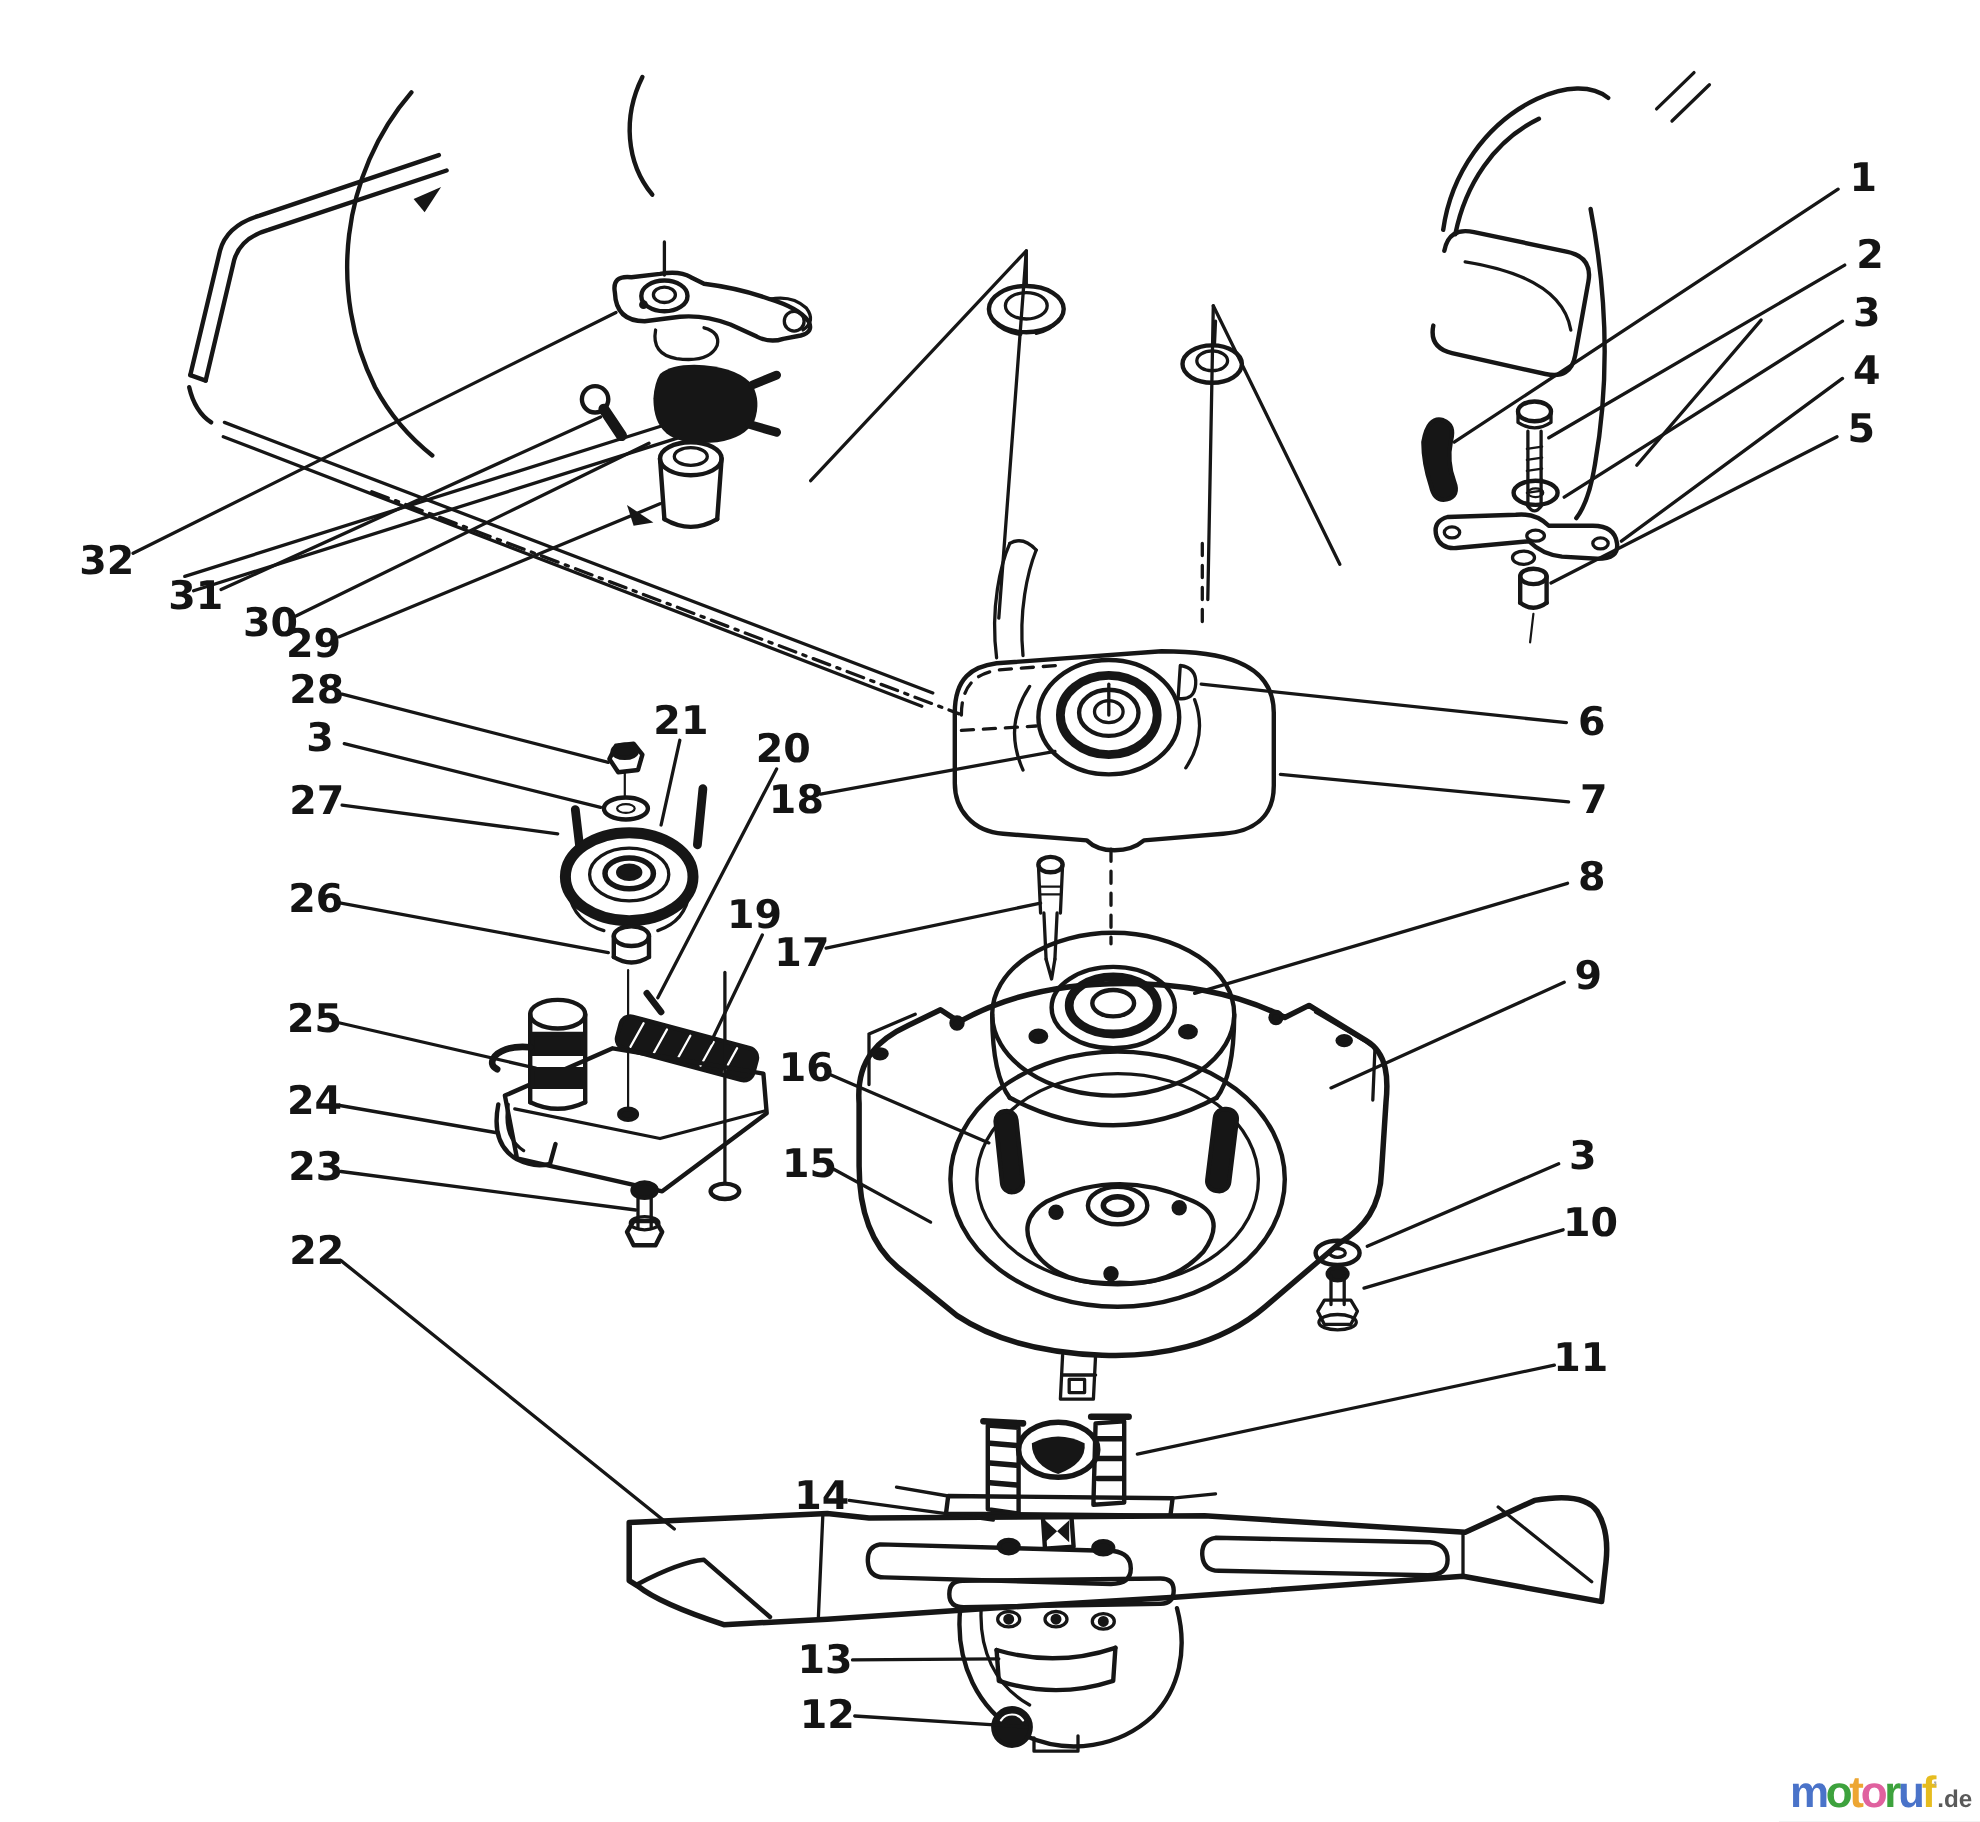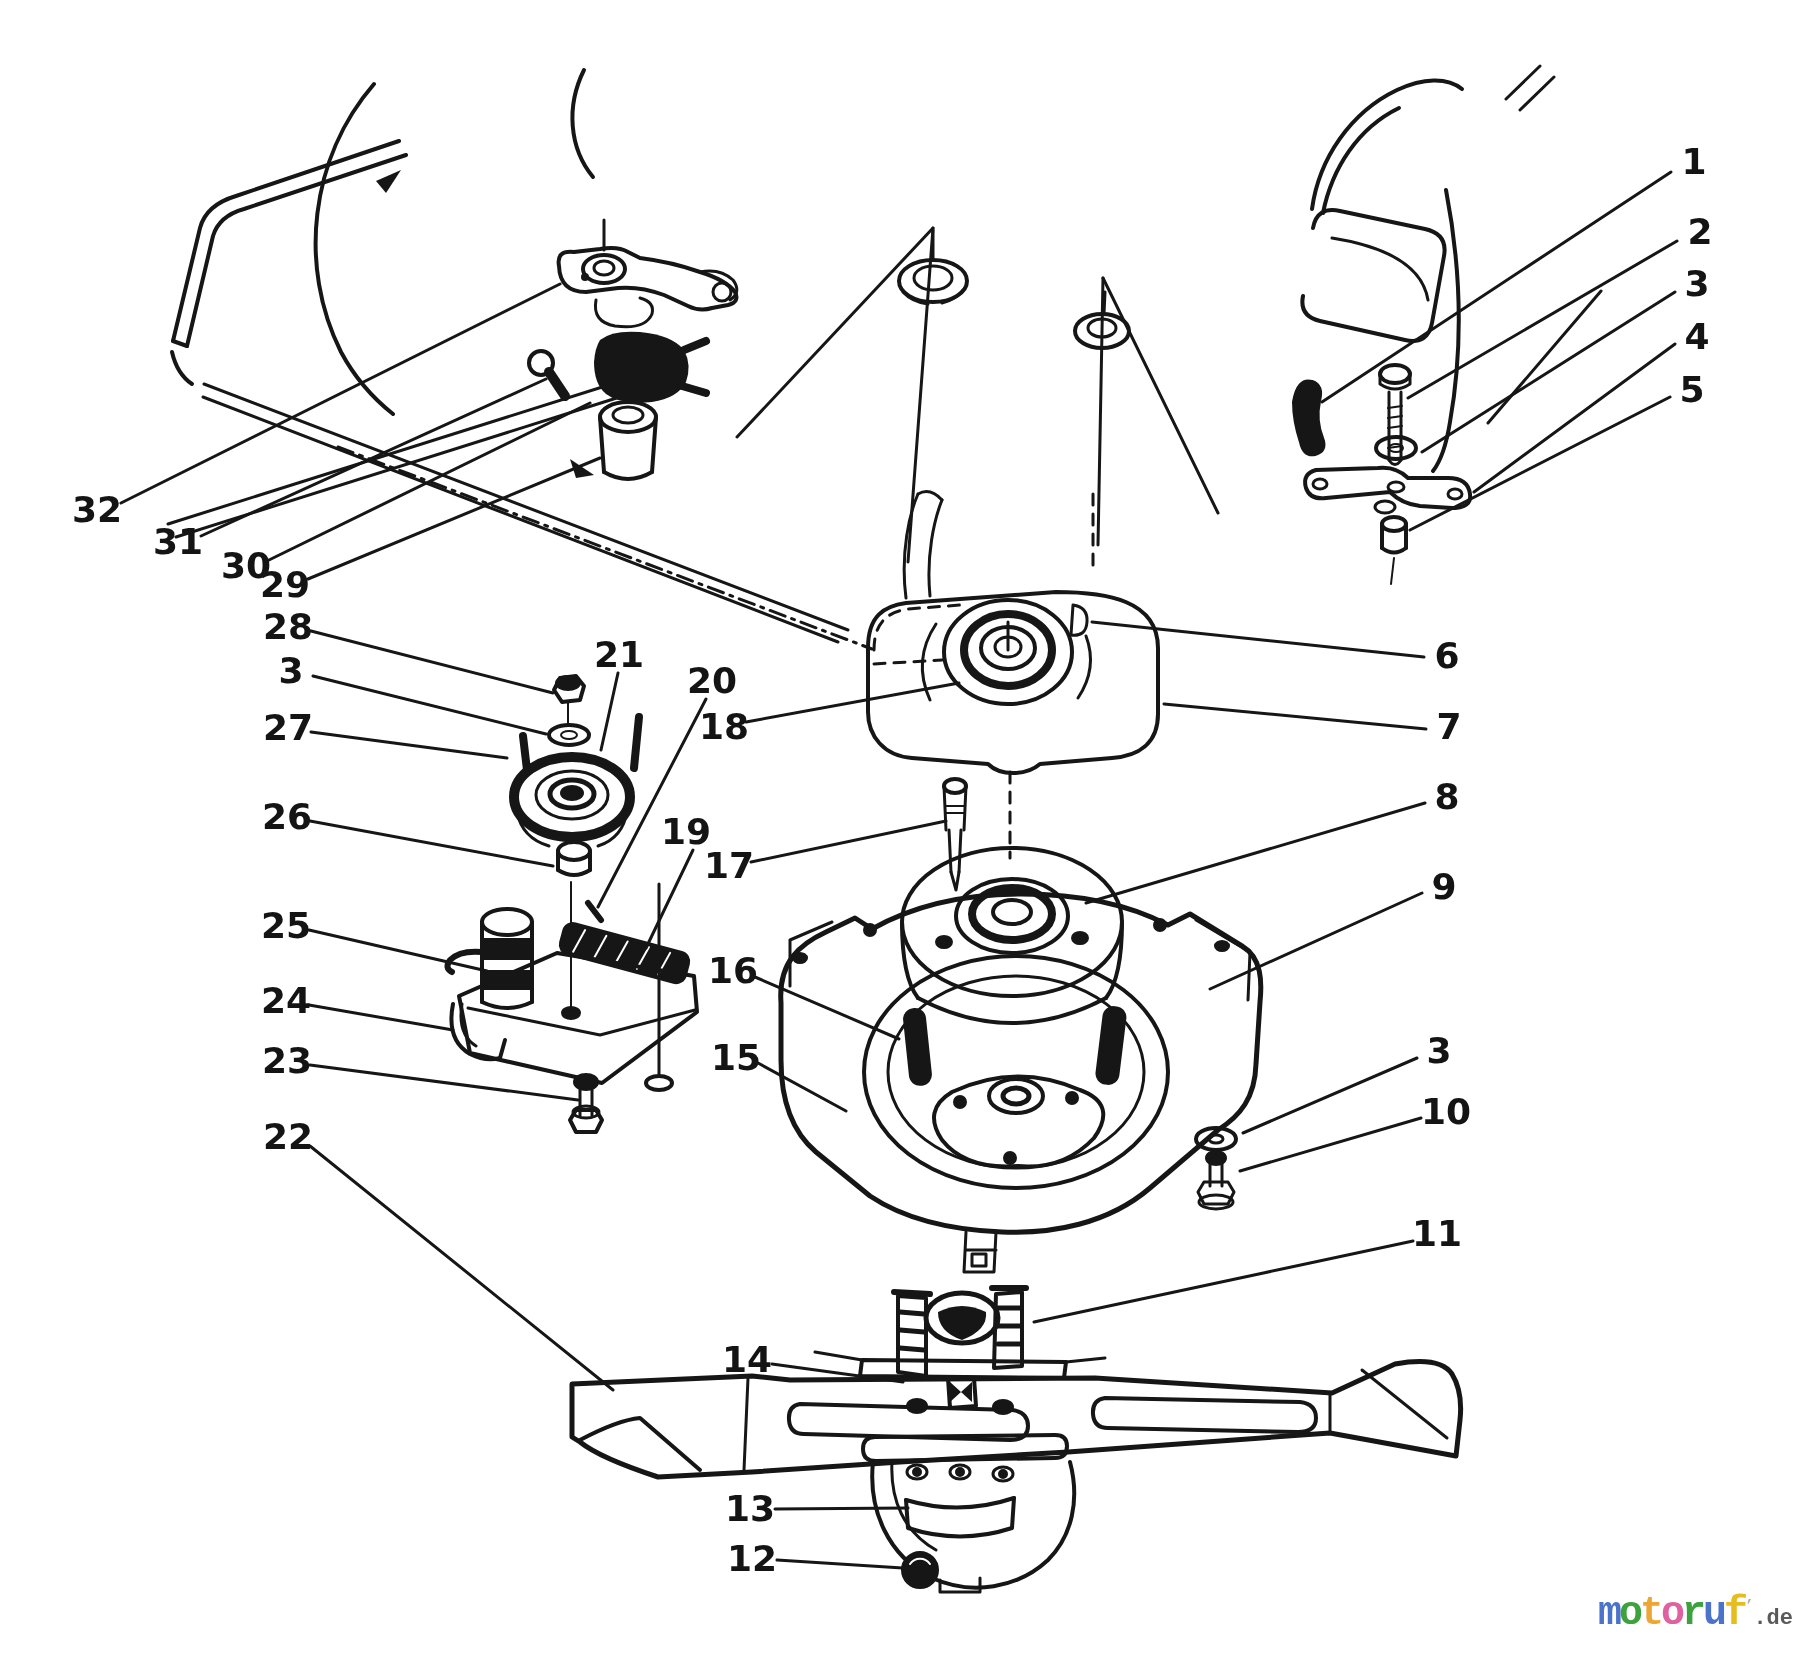--- a/index.html
+++ b/index.html
@@ -11,21 +11,21 @@
   #art .fs{fill:#161616;stroke:#161616}
   #art .t2{stroke-width:2}
   #art .t3{stroke-width:3}
   #art .t5{stroke-width:5}
   #art .t6{stroke-width:6}
   #art .t8{stroke-width:8}
   #art .t10{stroke-width:10}
   #art .w{stroke:#ffffff;fill:none}
   #art .dsh{stroke-dasharray:11 9;stroke-width:3}
   #art .ddot{stroke-dasharray:16 7 3 7;stroke-width:3}
-  .logo{position:absolute;right:7px;bottom:22px;font-family:Liberation Mono, monospace;font-weight:700;font-size:40px;letter-spacing:-3px;line-height:1;white-space:nowrap}
+  .logo{position:absolute;right:7px;bottom:6px;font-family:Liberation Sans, sans-serif;font-weight:700;font-size:40px;letter-spacing:-3px;line-height:1;white-space:nowrap}
   .logo span{display:inline}
   .logo .mark{font-size:14px;vertical-align:super;letter-spacing:0}
   .logo .de{font-size:22px;letter-spacing:0}
 </style>
 </head>
 <body>
 
 <div class="stage">
 <svg id="art" width="1800" height="1656" viewBox="0 0 1800 1656">
 

